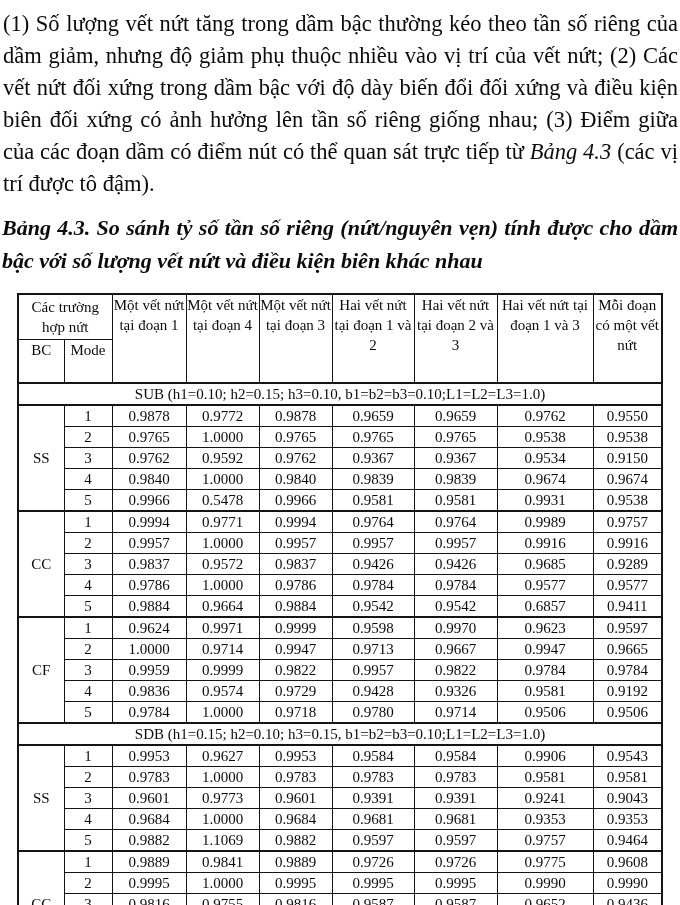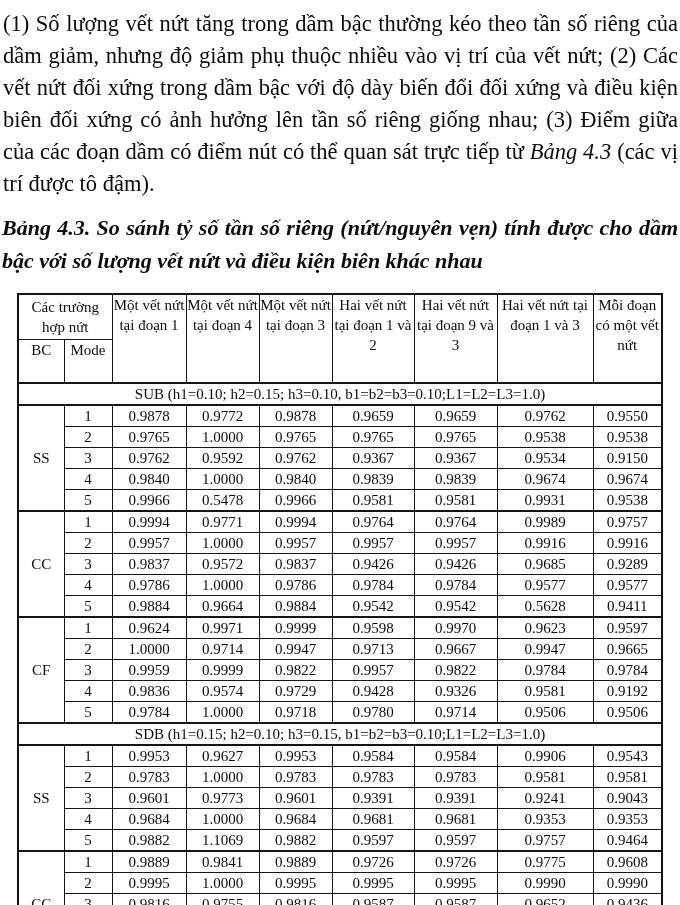--- a/index.html
+++ b/index.html
@@ -77,21 +77,21 @@
         <col style="width: 96px;">
         <col style="width: 69px;">
       </colgroup>
       <thead>
         <tr>
           <th class="group-head" colspan="2">Các trường hợp nứt</th>
           <th class="col-head" rowspan="2">Một vết nứt tại đoạn 1</th>
           <th class="col-head" rowspan="2">Một vết nứt tại đoạn 4</th>
           <th class="col-head" rowspan="2">Một vết nứt tại đoạn 3</th>
           <th class="col-head" rowspan="2">Hai vết nứt tại đoạn 1 và 2</th>
-          <th class="col-head" rowspan="2">Hai vết nứt tại đoạn 9 và 3</th>
+          <th class="col-head" rowspan="2">Hai vết nứt tại đoạn 2 và 3</th>
           <th class="col-head" rowspan="2">Hai vết nứt tại đoạn 1 và 3</th>
           <th class="col-head" rowspan="2">Mỗi đoạn có một vết nứt</th>
         </tr>
         <tr class="subhead">
           <th>BC</th>
           <th>Mode</th>
         </tr>
       </thead>
       <tbody>
         <tr class="section-row">
@@ -189,21 +189,21 @@
           <td class="val">0.9577</td>
           <td class="val">0.9577</td>
         </tr>
         <tr>
           <td class="mode">5</td>
           <td class="val">0.9884</td>
           <td class="val">0.9664</td>
           <td class="val">0.9884</td>
           <td class="val">0.9542</td>
           <td class="val">0.9542</td>
-          <td class="val">0.5628</td>
+          <td class="val">0.6857</td>
           <td class="val">0.9411</td>
         </tr>
         <tr class="group-start">
           <td class="bc" rowspan="5">CF</td>
           <td class="mode">1</td>
           <td class="val">0.9624</td>
           <td class="val">0.9971</td>
           <td class="val">0.9999</td>
           <td class="val">0.9598</td>
           <td class="val">0.9970</td>

